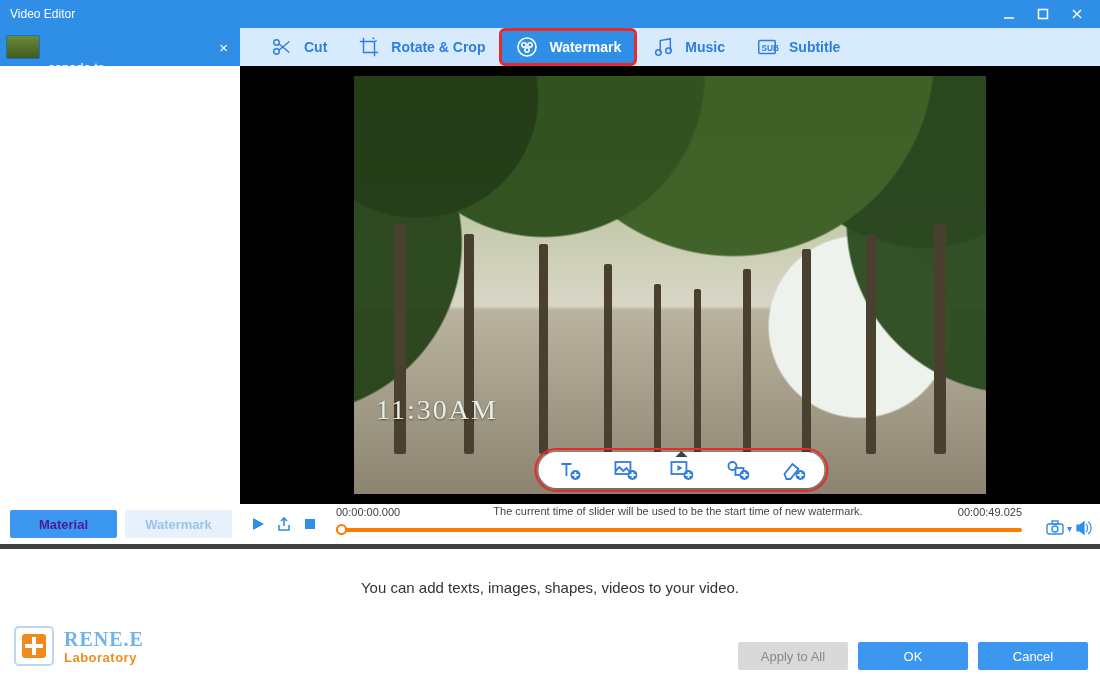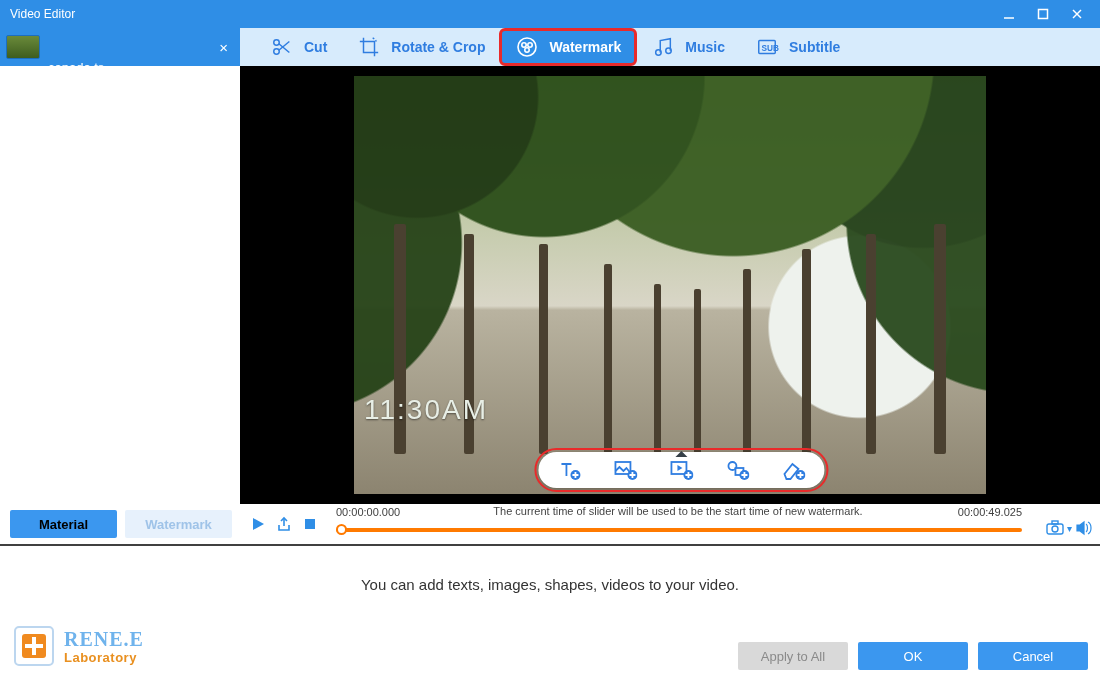--- a/index.html
+++ b/index.html
@@ -28,21 +28,21 @@
   }
   .filerow .name { flex:1;margin-top:41px; }
   .filerow .close { font-size:15px; padding:0 4px; }
   .left-empty { flex:1; background:#fff; }
 
   .side-tabs { height:34px; display:flex; gap:8px; padding:0 8px 6px 10px; align-items:flex-end; }
   .side-tab {
     flex:1; height:28px; display:flex; align-items:center; justify-content:center;
     font-size:13px; font-weight:600; border-radius:2px;
   }
-  .side-tab.active { background:#3b97ef; color:#000000; }
+  .side-tab.active { background:#3b97ef; color:#4c1d95; }
   .side-tab.inactive { background:#e7f1fc; color:#9fc3e8; }
 
   .rightcol { flex:1; display:flex; flex-direction:column; background:#fff; }
 
   
   .toolbar {
     height:38px; background:#d7ebfc; display:flex; align-items:center; padding:0 16px;
     gap:2px;
   }
   .tool {
@@ -74,21 +74,21 @@
       radial-gradient(circle at 105% 35%, #2a4a1e 0 170px, transparent 172px),
       radial-gradient(circle at -10% 40%, #264318 0 170px, transparent 172px);
     opacity:.95;
   }
   
   .trunks { position:absolute; inset:0; }
   .trunks span{
     position:absolute; bottom:40px; width:12px; background:#4a4030; border-radius:2px;
   }
   .ovtext{
-    position:absolute; left:10px; color:#e8efe6; font-family:Liberation Sans, sans-serif;
+    position:absolute; left:22px; color:#e8efe6; font-family:Liberation Serif, serif;
     letter-spacing:2px; text-shadow:0 1px 2px rgba(0,0,0,.5);margin-top:40px;
   }
   .ovtext.t1{ bottom:68px; font-size:28px; }
   .ovtext.t2{ bottom:30px; font-size:30px; }
 
   
   .wm-toolbar{
     position:absolute; bottom:6px; left:50%; transform:translateX(-46%);
     background:#fff; border-radius:20px; padding:6px 18px; display:flex; gap:30px;
     box-shadow:0 1px 4px rgba(0,0,0,.3);
@@ -119,21 +119,21 @@
   .track .knob{
     position:absolute; left:0; top:0; width:11px; height:11px; border-radius:50%;
     background:#fff; border:2px solid #ff7a00;
   }
   .rtools{ position:absolute; right:6px; bottom:6px; display:flex; align-items:center; gap:2px; color:#2f8ee6; }
   .rtools .little{ width:20px; height:20px; display:flex; align-items:center; justify-content:center; }
   .rtools .arrow{ font-size:10px; }
 
   
   .bottom{
-    height:136px; border-top:2px solid #404040; padding:30px 12px 10px 12px;
+    height:136px; border-top:5px solid #404040; padding:30px 12px 10px 12px;
     display:flex; flex-direction:column; justify-content:space-between; position:relative;
   }
   .bottom .msg{ text-align:center; color:#333; font-size:15px; }
   .brand{
     position:absolute; left:14px; bottom:14px; display:flex; align-items:center; gap:10px;
   }
   .brand .logo{
     width:40px; height:40px; border:2px solid #bcd6ef; border-radius:5px;
     display:flex; align-items:center; justify-content:center; background:#fff;
   }

